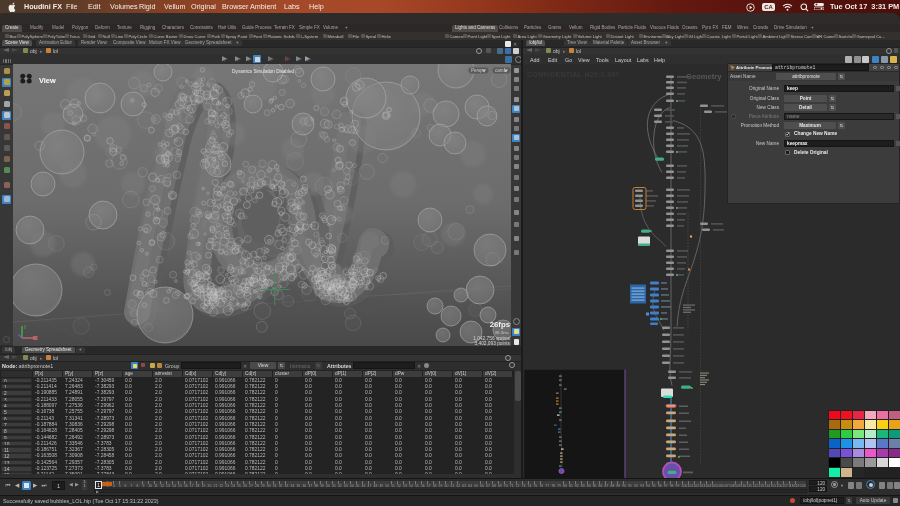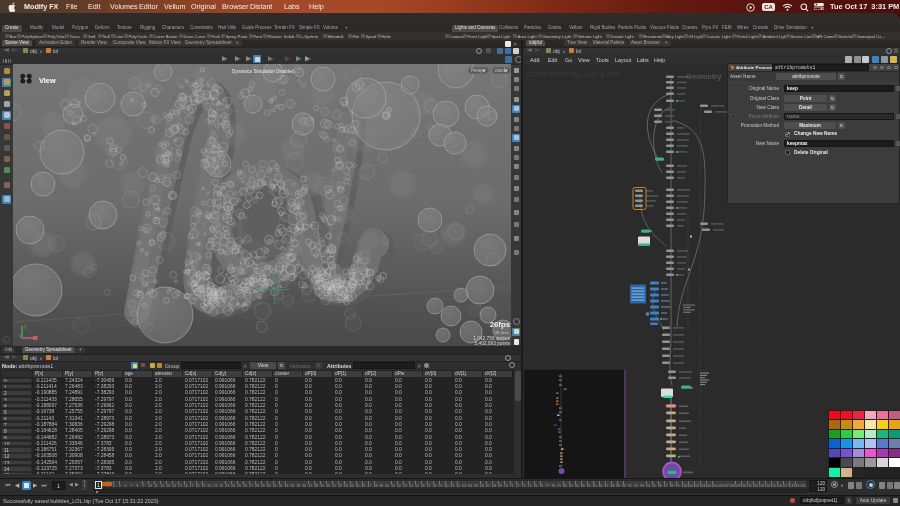--- a/index.html
+++ b/index.html
@@ -37,29 +37,29 @@
 #timeline{left:0;top:465px;width:900px;height:16.5px;background:#2d2d2d;border-top:1px solid #151515;}
 #statusbar{left:0;top:481.5px;width:900px;height:11.5px;background:#262525;border-top:1px solid #141414;color:#c2c0be;font-size:5.4px;}
 .fld{position:absolute;background:#1d1d1d;border:1px solid #151515;color:#cfcfcf;font-size:5px;}
 </style></head><body>
 <div id="root">
 
 <div id="menubar" class="abs">
 <svg class="abs" style="left:8px;top:2px" width="9" height="10" viewBox="0 0 9 10">
         <path d="M6.3 0.4 C6.4 1.0 6.1 1.6 5.8 2.0 C5.4 2.4 4.9 2.7 4.4 2.6 C4.3 2.1 4.6 1.5 4.9 1.2 C5.3 0.8 5.9 0.5 6.3 0.4 Z M7.4 8.0 C7.1 8.7 6.9 9.0 6.5 9.6 C6.0 10.4 5.3 10.4 4.8 10.0 C4.3 9.7 3.9 9.7 3.4 10.0 C2.9 10.4 2.3 10.4 1.8 9.6 C0.4 7.5 0.2 5.0 1.1 3.7 C1.7 2.8 2.7 2.7 3.3 3.0 C3.9 3.3 4.3 3.3 4.9 3.0 C5.7 2.7 6.6 2.8 7.2 3.7 C5.6 4.7 5.8 7.0 7.4 8.0 Z" fill="#f2ece8"></path>
       </svg>
-<span class="mb-item" style="left:24px;font-weight:bold;">Modify FX</span>
+<span class="mb-item" style="left:24px;font-weight:bold;">Houdini FX</span>
 <span class="mb-item" style="left:66px;">File</span>
 <span class="mb-item" style="left:88px;">Edit</span>
 <span class="mb-item" style="left:110px;">Volumes</span>
-<span class="mb-item" style="left:139px;">Editor</span>
+<span class="mb-item" style="left:139px;">Rigid</span>
 <span class="mb-item" style="left:164px;">Vellum</span>
 <span class="mb-item" style="left:191px;">Original</span>
 <span class="mb-item" style="left:222px;">Browser</span>
-<span class="mb-item" style="left:250px;">Distant</span>
+<span class="mb-item" style="left:250px;">Ambient</span>
 <span class="mb-item" style="left:284px;">Labs</span>
 <span class="mb-item" style="left:309px;">Help</span>
 <svg class="abs" style="left:746px;top:2.5px" width="9" height="9" viewBox="0 0 10 10">
         <circle cx="5" cy="5" r="4.2" fill="none" stroke="#f2ece8" stroke-width="1"></circle>
         <path d="M4 3 L7 5 L4 7 Z" fill="#f2ece8"></path>
       </svg>
 <div class="abs" style="left:762px;top:2.5px;width:13px;height:8.5px;background:#ece7e3;border-radius:2px;color:#5a2018;font-size:6px;font-weight:bold;text-align:center;line-height:8.5px;">CA</div>
 <svg class="abs" style="left:782px;top:3px" width="11" height="8" viewBox="0 0 12 9">
         <path d="M1 3.5 C3.8 0.8 8.2 0.8 11 3.5" stroke="#f2ece8" stroke-width="1.2" fill="none"></path>
         <path d="M3 5.5 C4.7 3.9 7.3 3.9 9 5.5" stroke="#f2ece8" stroke-width="1.2" fill="none"></path>

